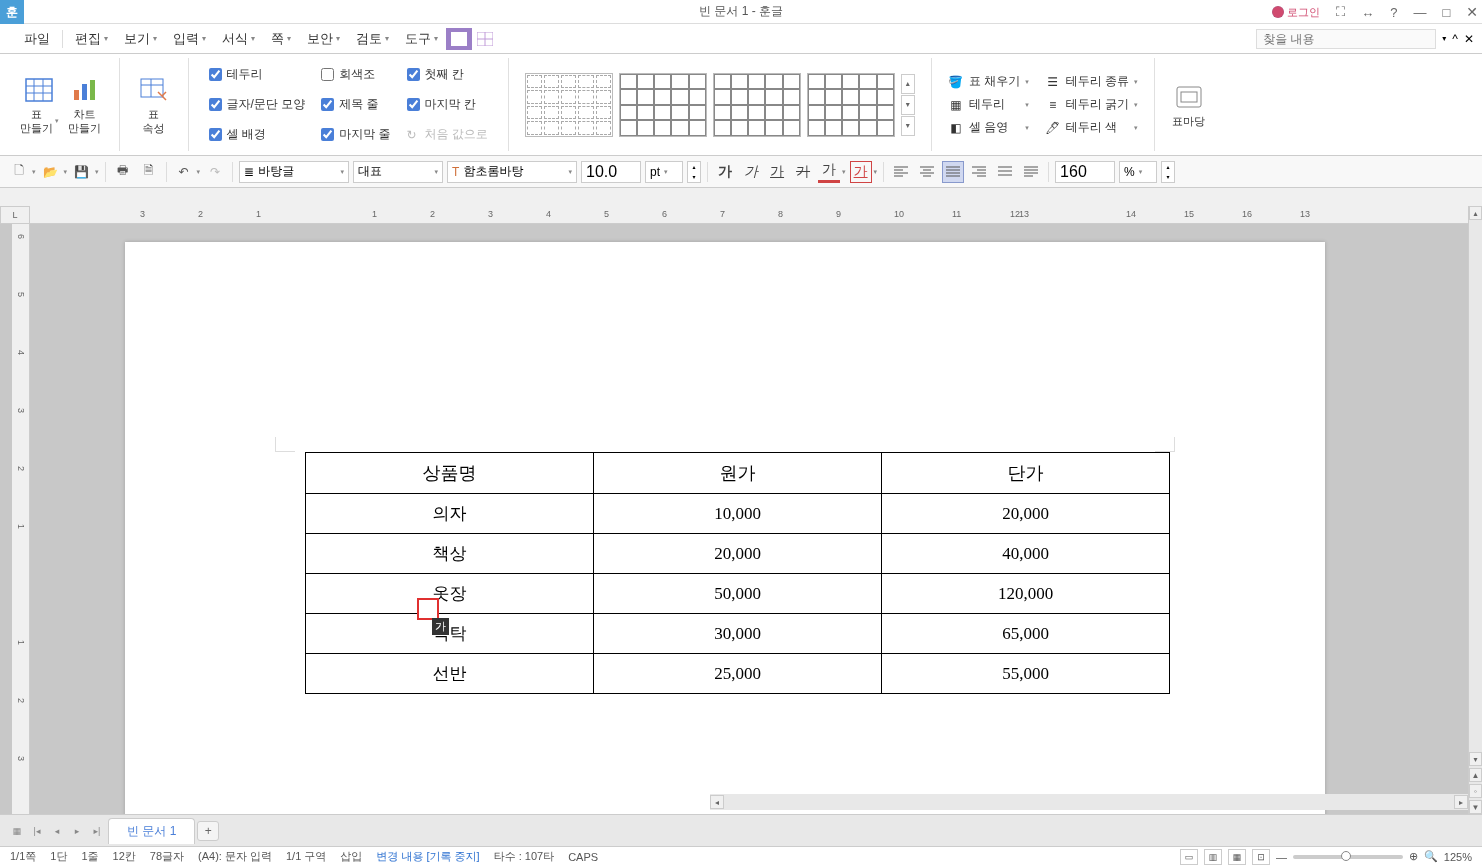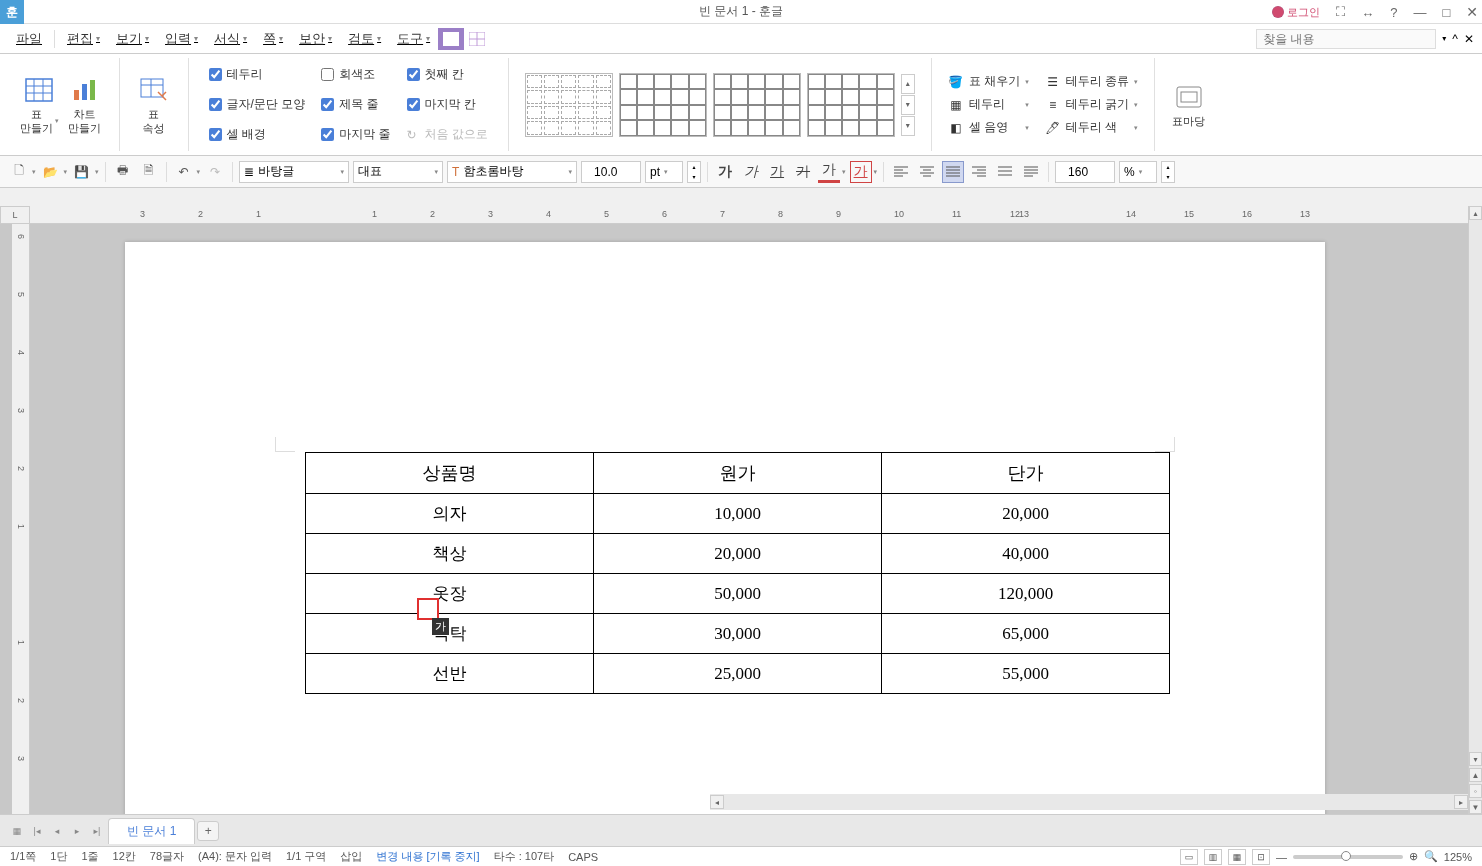--- a/index.html
+++ b/index.html
@@ -9,21 +9,21 @@
 .titlebar { height: 24px; background: #fff; display: flex; align-items: center; justify-content: center; position: relative; border-bottom: 1px solid #ddd; }
 .titlebar .app-icon { position: absolute; left: 0; top: 0; width: 24px; height: 24px; background: #4a9fd8; color: #fff; display: flex; align-items: center; justify-content: center; font-weight: bold; }
 .titlebar .title-text { font-size: 12px; color: #555; }
 .titlebar .right-controls { position: absolute; right: 4px; display: flex; align-items: flex-end; gap: 16px; }
 .titlebar .login { color: #d04a6f; font-size: 11px; display: flex; align-items: center; gap: 3px; }
 .titlebar .login::before { content: ""; width: 12px; height: 12px; border-radius: 50%; background: radial-gradient(circle, #d04a6f 60%, #2a3a7a); display: inline-block; }
 .titlebar .wc { color: #666; font-size: 13px; cursor: pointer; }
 .titlebar .wc.close { font-size: 14px; }
 
 
-.menubar { height: 30px; background: #fff; display: flex; align-items: center; padding: 0 8px; border-bottom: 1px solid #ccc; position: relative; text-decoration: underline; }
+.menubar { height: 30px; background: #fff; display: flex; align-items: center; padding: 0 16px; border-bottom: 1px solid #ccc; position: relative; }
 .menubar .menu-item { padding: 4px 8px; color: #333; font-size: 13px; display: flex; align-items: center; gap: 3px; cursor: pointer; }
 .menubar .menu-item .drop { font-size: 8px; color: #888; }
 .menubar .sep { width: 1px; height: 18px; background: #ddd; margin: 0 4px; }
 .menubar .tab-btn { width: 26px; height: 22px; display: flex; align-items: center; justify-content: center; }
 .menubar .tab-btn.active { background: #9b7fc7; }
 .menubar .tab-btn svg { width: 16px; height: 14px; }
 .menubar .search-box { position: absolute; right: 8px; display: flex; align-items: center; gap: 6px; }
 .menubar .search-box input { border: 1px solid #ddd; padding: 2px 6px; width: 180px; font-size: 12px; color: #999; background: #fafafa; }
 
 
@@ -52,21 +52,21 @@
 .border-row .bi { width: 16px; height: 16px; display: flex; align-items: center; justify-content: center; }
 .border-row .drop { font-size: 7px; color: #888; margin-left: auto; }
 
 
 .toolbar { height: 32px; background: #f8f8f8; display: flex; align-items: center; padding: 0 8px; border-bottom: 1px solid #ccc; gap: 4px; }
 .tb-btn { width: 22px; height: 22px; display: flex; align-items: center; justify-content: center; cursor: pointer; color: #555; }
 .tb-dd { font-size: 7px; color: #888; margin-left: -2px; cursor: pointer; }
 .tb-sep { width: 1px; height: 20px; background: #ddd; margin: 0 2px; }
 .tb-combo { height: 22px; border: 1px solid #ccc; background: #fff; padding: 0 4px; display: flex; align-items: center; gap: 4px; font-size: 12px; cursor: pointer; }
 .tb-combo .drop { font-size: 7px; color: #888; }
-.tb-num { height: 22px; border: 1px solid #ccc; background: #fff; padding: 0 12px; display: flex; align-items: center; font-size: 12px; width: 60px; text-align: right; }
+.tb-num { height: 22px; border: 1px solid #ccc; background: #fff; padding: 0 4px; display: flex; align-items: center; font-size: 16px; width: 60px; text-align: right; }
 .tb-spinner { display: flex; flex-direction: column; border: 1px solid #ccc; }
 .tb-spinner div { width: 12px; height: 10px; display: flex; align-items: center; justify-content: center; font-size: 6px; background: #fff; cursor: pointer; }
 .fmt-btn { width: 22px; height: 22px; display: flex; align-items: center; justify-content: center; cursor: pointer; font-family: serif; font-size: 14px; color: #444; }
 .fmt-btn.bold { font-weight: bold; }
 .fmt-btn.italic { font-style: italic; }
 .fmt-btn.red { color: #d04444; text-decoration: underline; border: 1px solid #d04444; }
 .align-btn { width: 22px; height: 22px; display: flex; align-items: center; justify-content: center; cursor: pointer; }
 .align-btn svg { width: 14px; height: 12px; }
 .align-btn.active { background: #d0d8f0; border: 1px solid #8899cc; }
 

